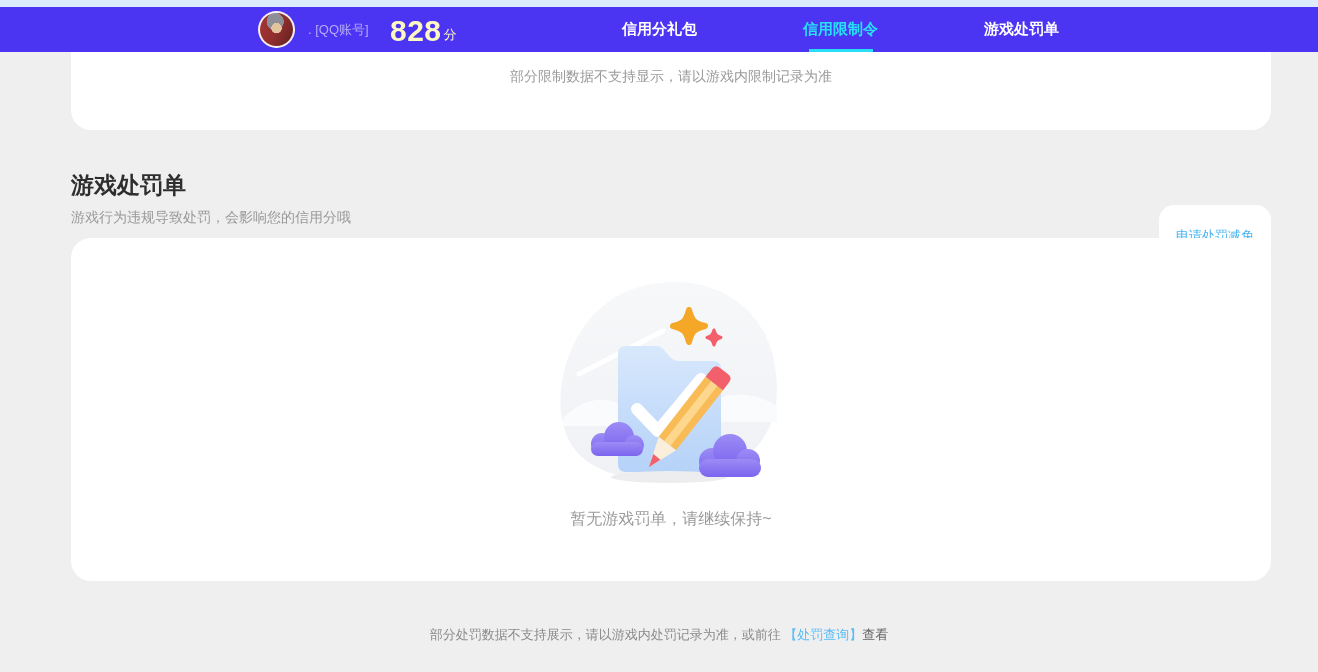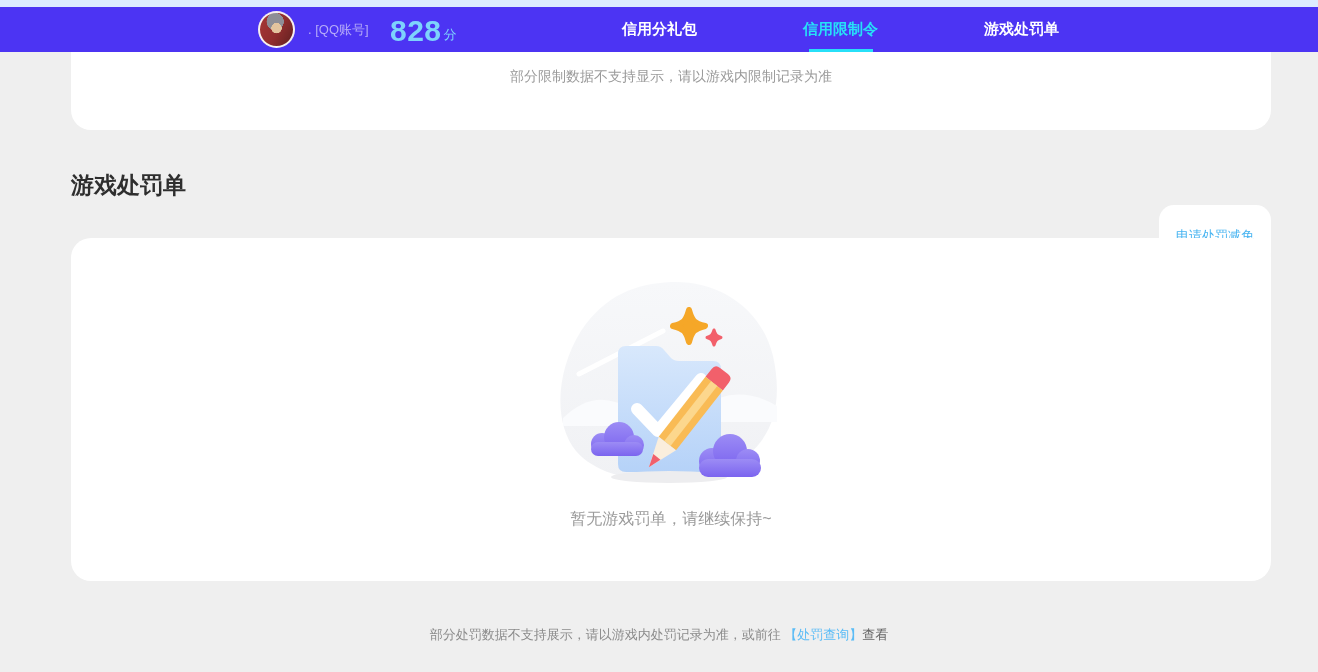--- a/index.html
+++ b/index.html
@@ -26,21 +26,21 @@
       radial-gradient(circle at 50% 46%, #e3c49e 0 21%, rgba(0,0,0,0) 22%),
       radial-gradient(circle at 46% 26%, #8e8e96 0 28%, rgba(0,0,0,0) 29%),
       linear-gradient(120deg, #a83636 0%, #8f2d2d 55%, #5f2020 100%);
   }
   .account-label {
     position: absolute; left: 308px; top: 0; height: 45px; line-height: 45px;
     color: #b5aaf8; font-size: 13px;
   }
   .score-wrap {
     position: absolute; left: 390px; top: 0; height: 47px;
-    display: flex; align-items: center; color: #7dd3fc;
+    display: flex; align-items: center; color: #fef9c3;
   }
   .score-value { font-size: 30px; font-weight: bold; letter-spacing: 0.5px; }
   .score-unit { font-size: 13px; margin-left: 2px; margin-top: 8px; }
   .tabs {
     position: absolute; left: 622px; top: 0; height: 45px;
     display: flex; column-gap: 106px;
   }
   .tab {
     position: relative; height: 45px; min-width: 75px;
     display: flex; align-items: center; justify-content: center;
@@ -100,20 +100,21 @@
     <div class="tab">游戏处罚单</div>
   </nav>
 </div>
 
 <div class="notice-card">
   <span>部分限制数据不支持显示，请以游戏内限制记录为准</span>
 </div>
 
 <div class="section-head">
   <div class="section-title">游戏处罚单</div>
+  <div class="section-subtitle">游戏行为违规导致处罚，会影响您的信用分哦</div>
   <button class="relief-button">申请处罚减免</button>
 </div>
 
 <div class="big-card">
   <svg class="illustration" width="240" height="215" viewBox="0 0 240 215" xmlns="http://www.w3.org/2000/svg">
     <defs>
       <linearGradient id="blobGrad" x1="0" y1="0" x2="0" y2="1">
         <stop offset="0" stop-color="#f7f8fa"></stop>
         <stop offset="1" stop-color="#f0f1f4"></stop>
       </linearGradient>

